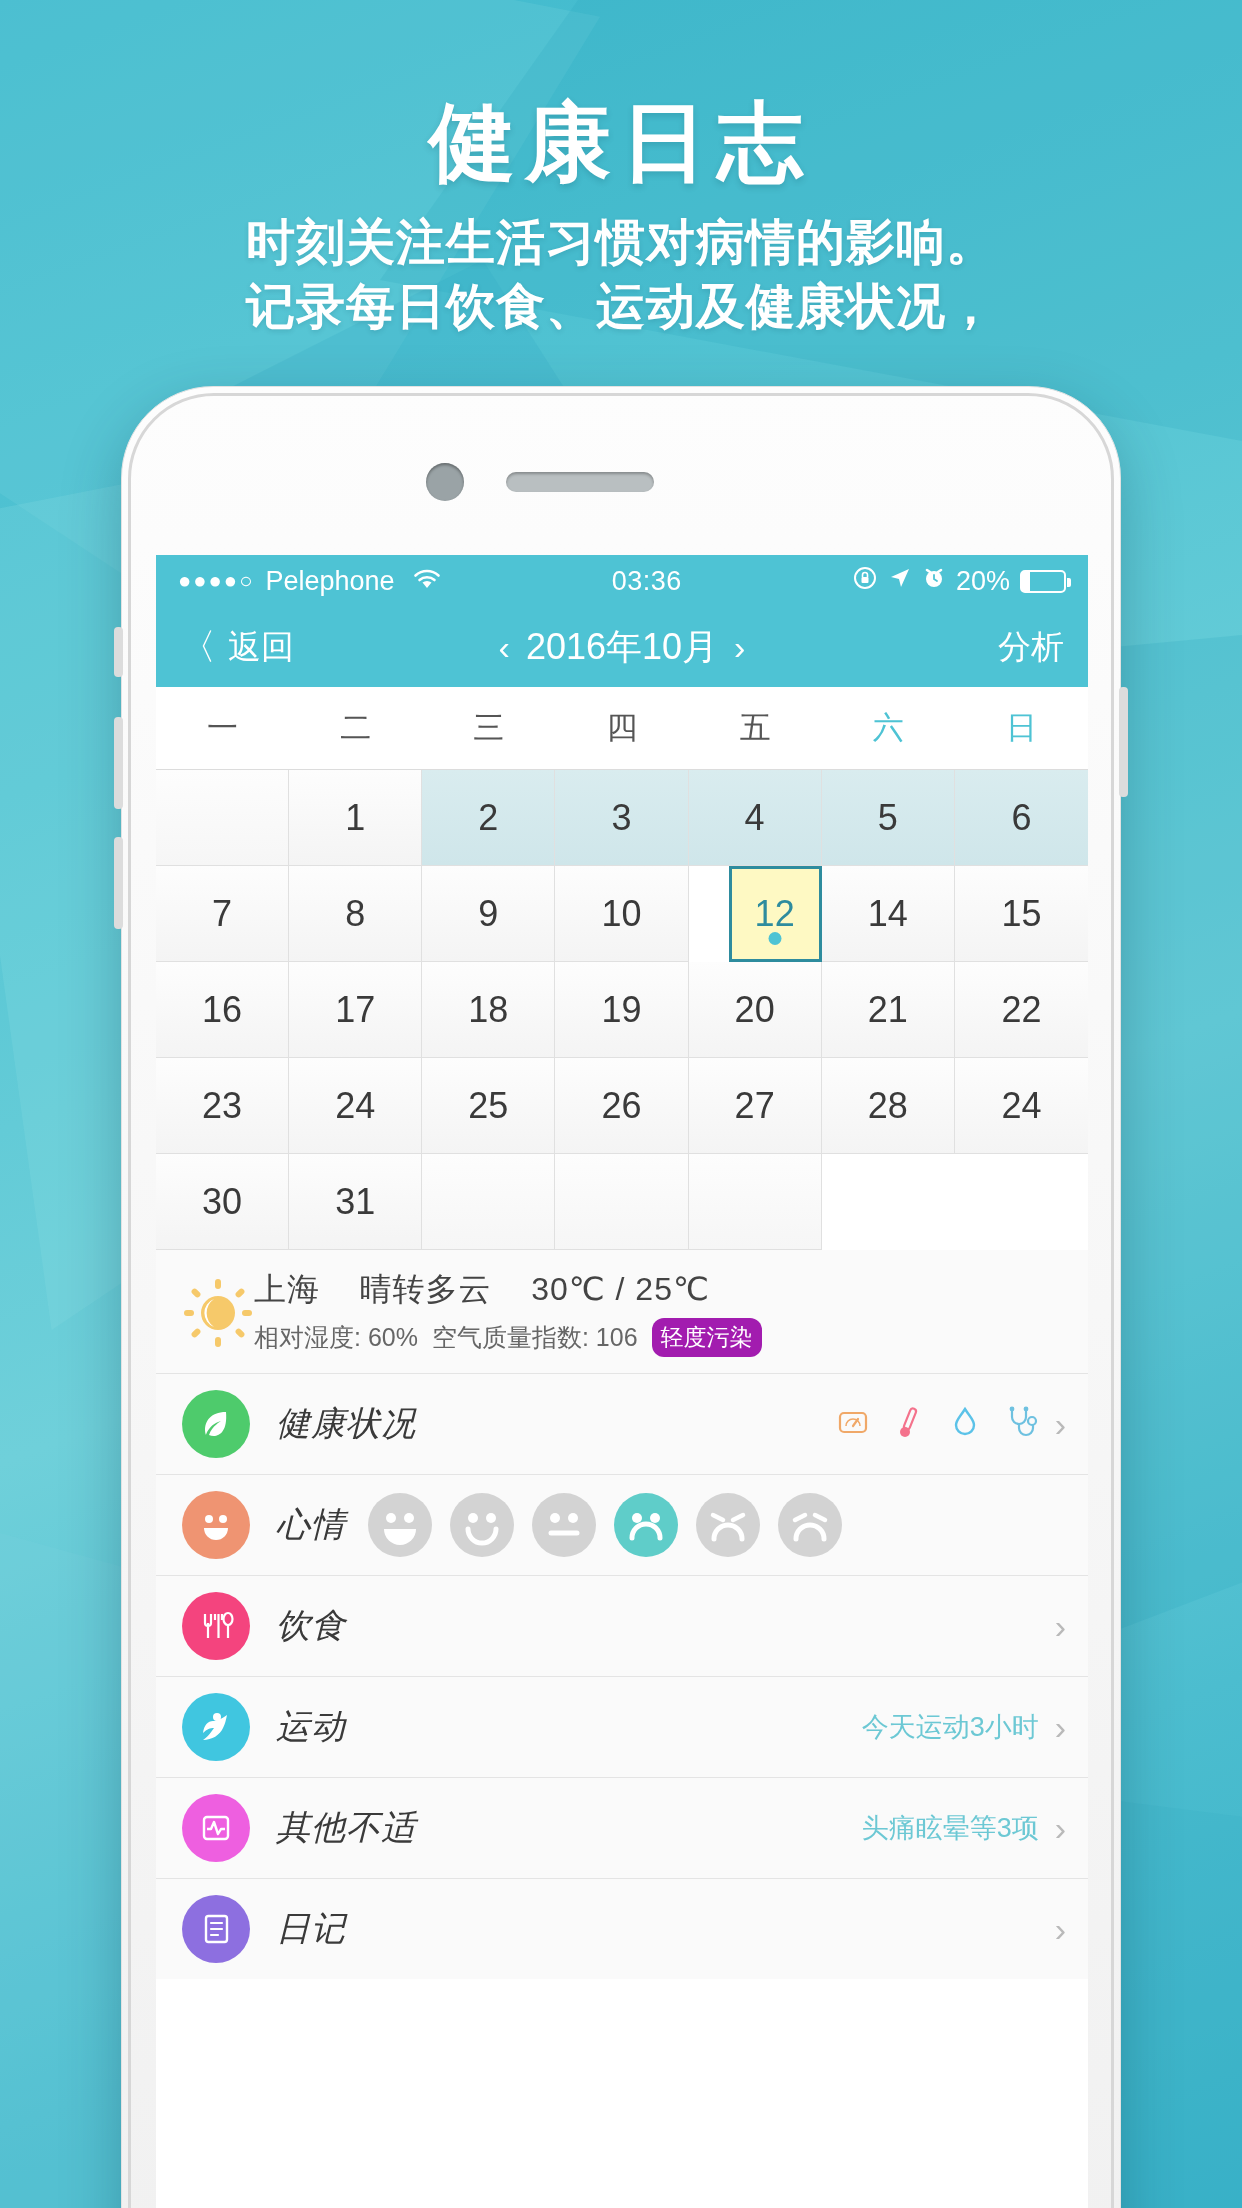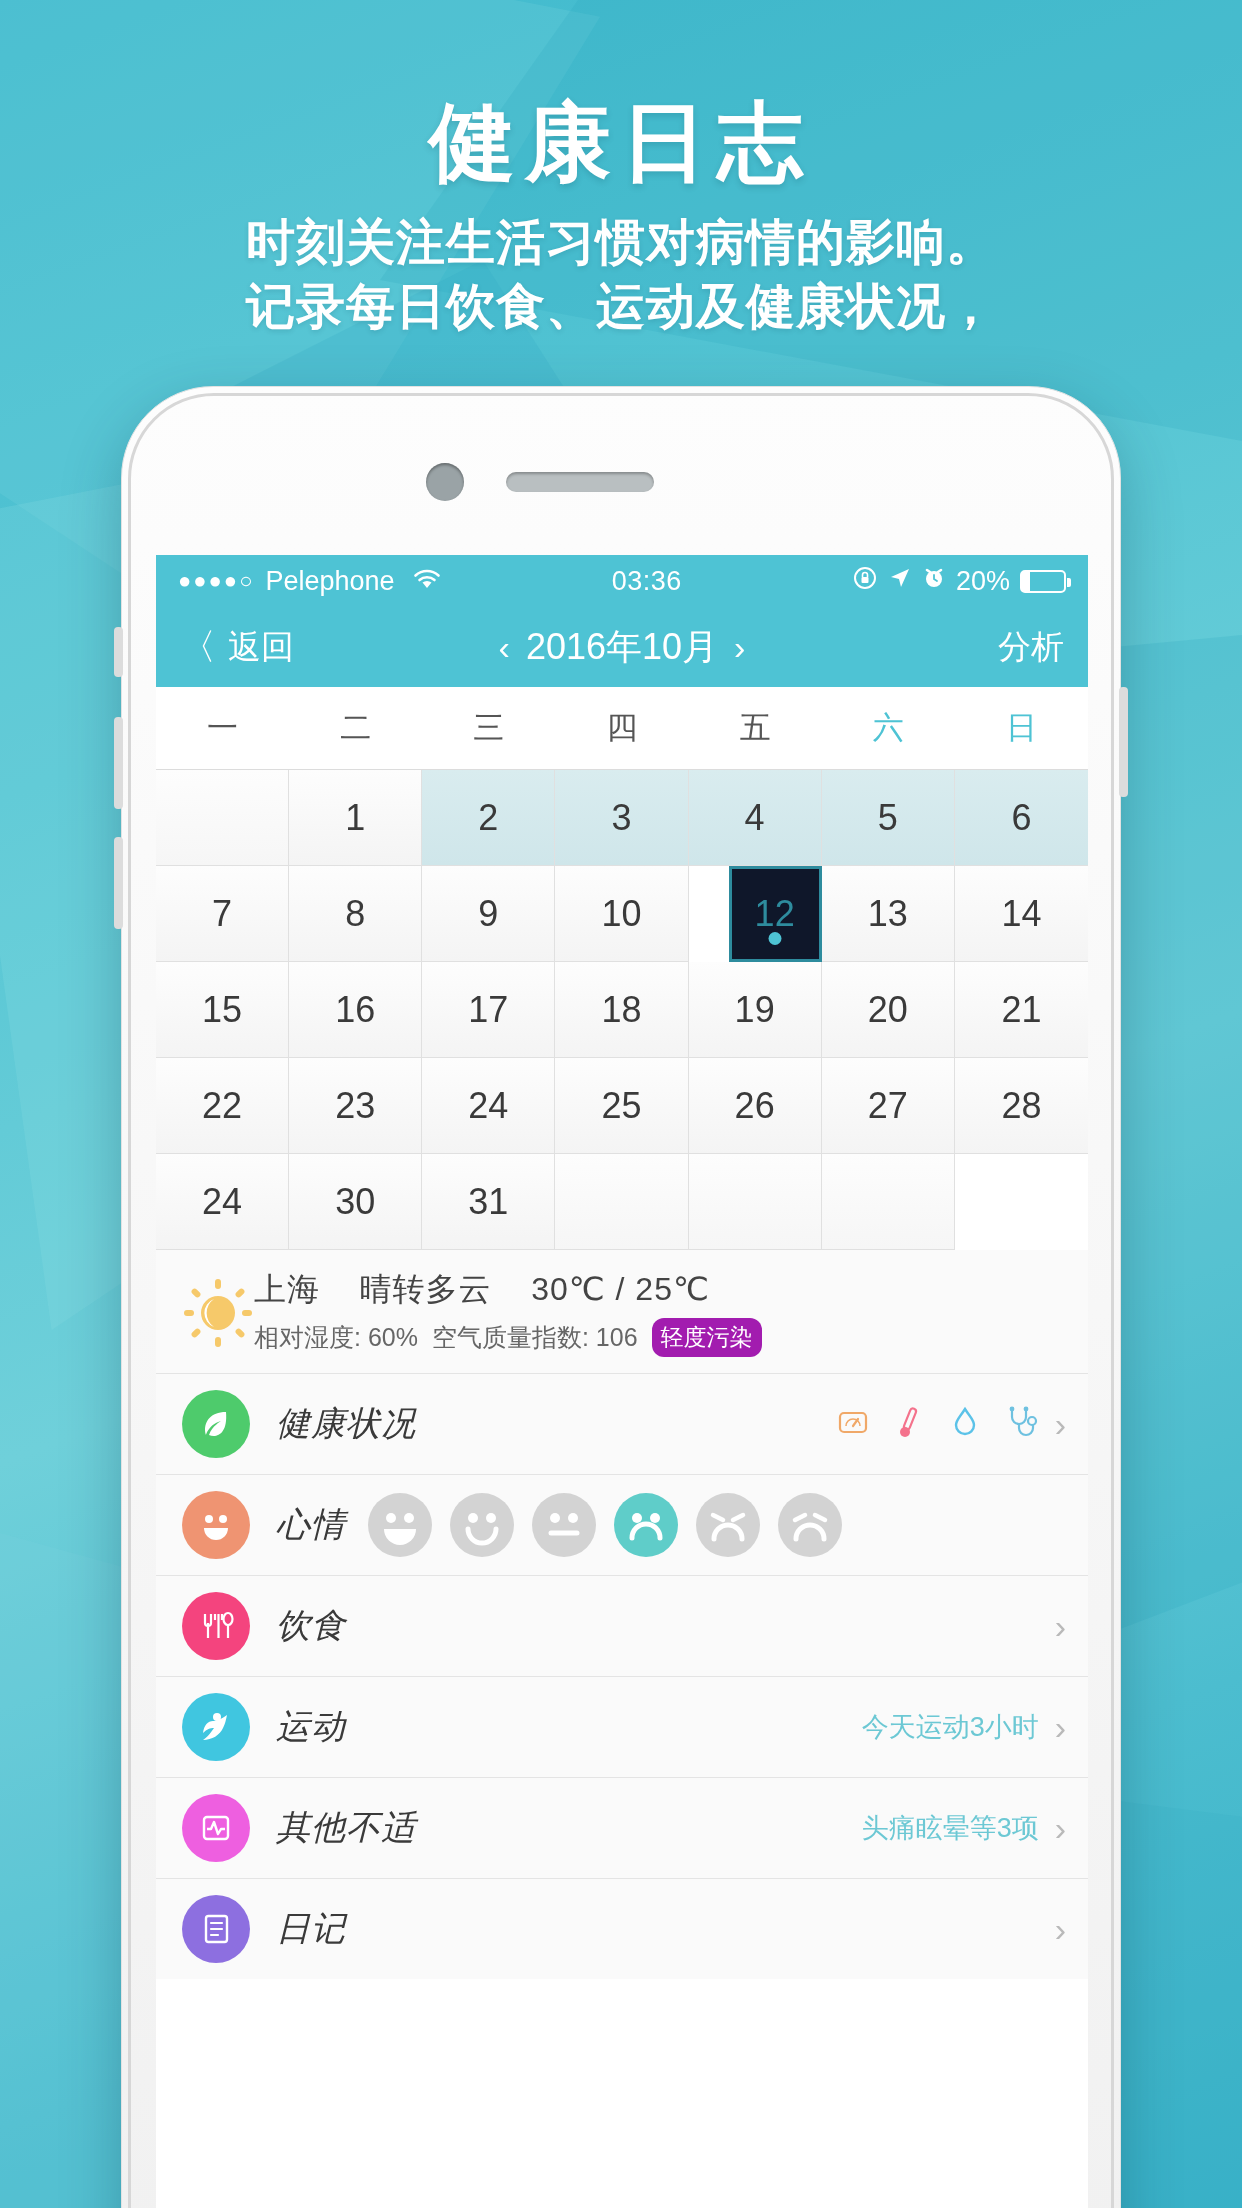--- a/index.html
+++ b/index.html
@@ -130,21 +130,21 @@
   .cell {
     height:96px; display:flex; align-items:center; justify-content:center;
     font-size:36px; color:#3a3a3a; position:relative;
     border-right:1px solid #e0e0e0; border-bottom:1px solid #e0e0e0;
     background:linear-gradient(180deg,#fdfdfd 0%,#f4f4f4 100%);
   }
   .cell:nth-child(7n) { border-right:none; }
   .cell.tint { background:linear-gradient(180deg,#d9ecef 0%,#cfe6ea 100%); }
   .cell.empty { background:linear-gradient(180deg,#fdfdfd 0%,#f6f6f6 100%); }
   .cell.sel {
-    outline:3px solid #2e8c9e; outline-offset:-3px; background:#0f172a; z-index:2;margin-left:40px;
+    outline:3px solid #2e8c9e; outline-offset:-3px; background:#fef9c3; z-index:2;margin-left:40px;
   }
   .cell.sel .num { color:#2e8c9e; }
   .dot {
     position:absolute; bottom:16px; left:50%; transform:translateX(-50%);
     width:13px; height:13px; border-radius:50%; background:#4ec3d4;
   }
 
   
   .list { background:#fafafa; }
   .wrow {
@@ -309,23 +309,20 @@
         </div>
         <div class="cell">
           <span class="num">9</span>
         </div>
         <div class="cell">
           <span class="num">10</span>
         </div>
         <div class="cell sel">
           <span class="num">12</span>
           <i class="dot"></i>
-        </div>
-        <div class="cell">
-          <span class="num">13</span>
         </div>
         <div class="cell">
           <span class="num">14</span>
         </div>
         <div class="cell">
           <span class="num">15</span>
         </div>
         <div class="cell">
           <span class="num">16</span>
         </div>

